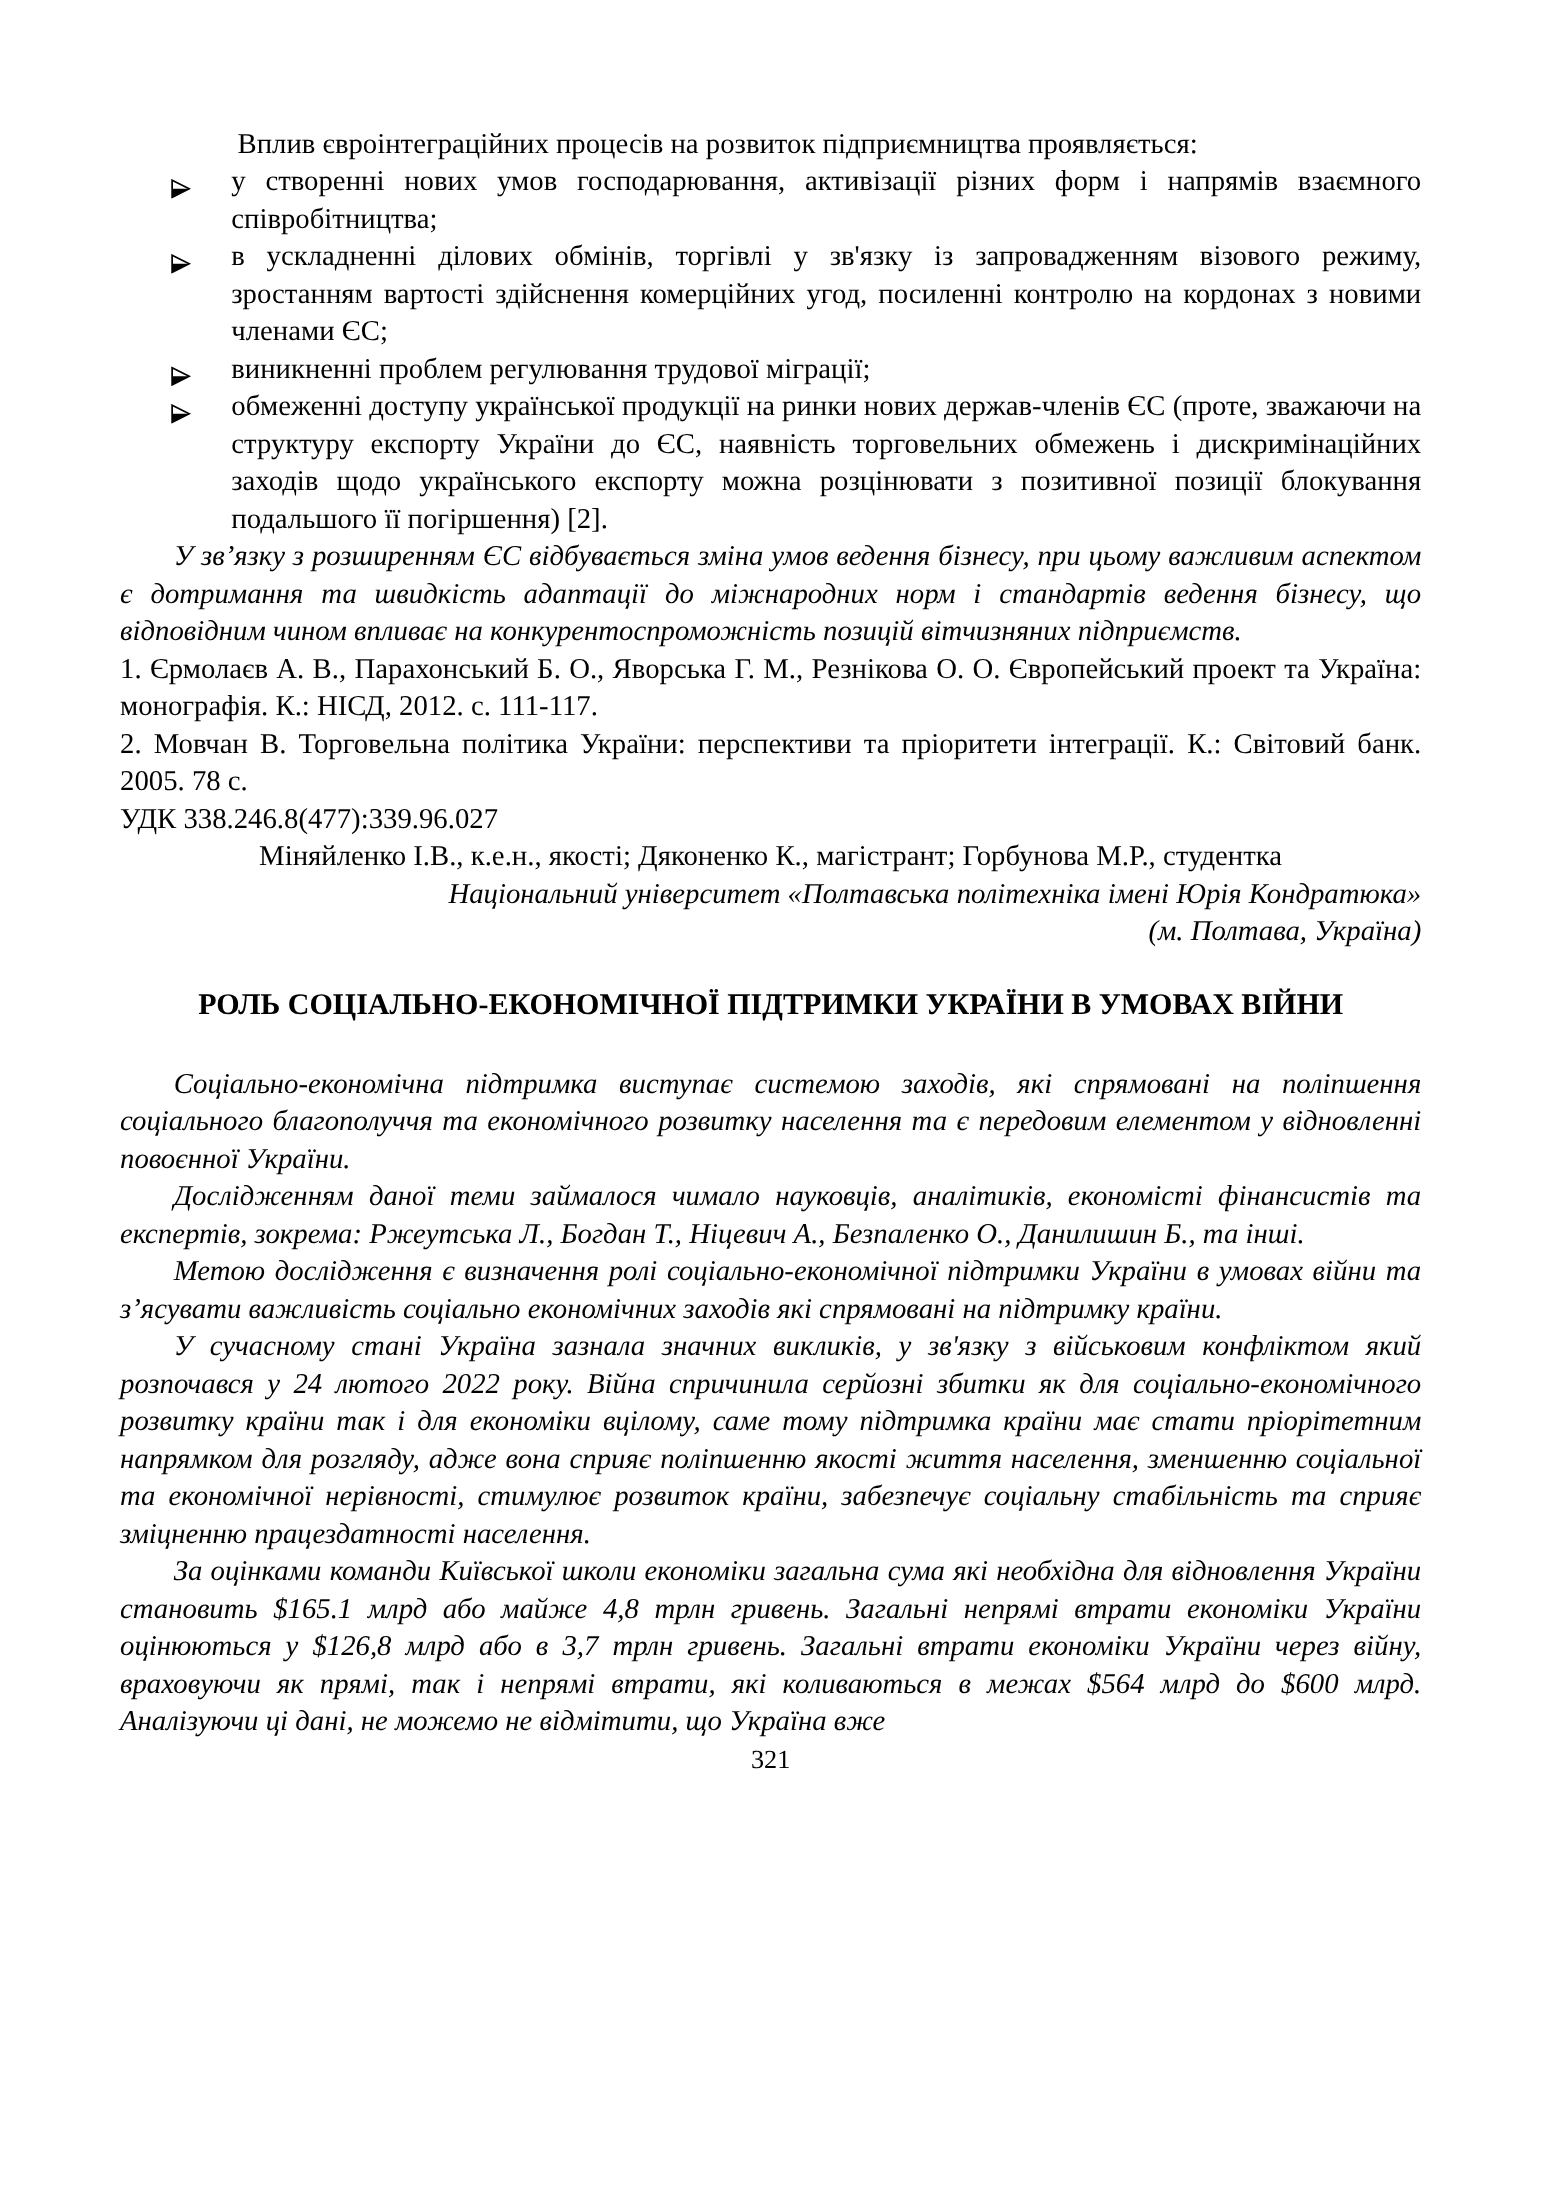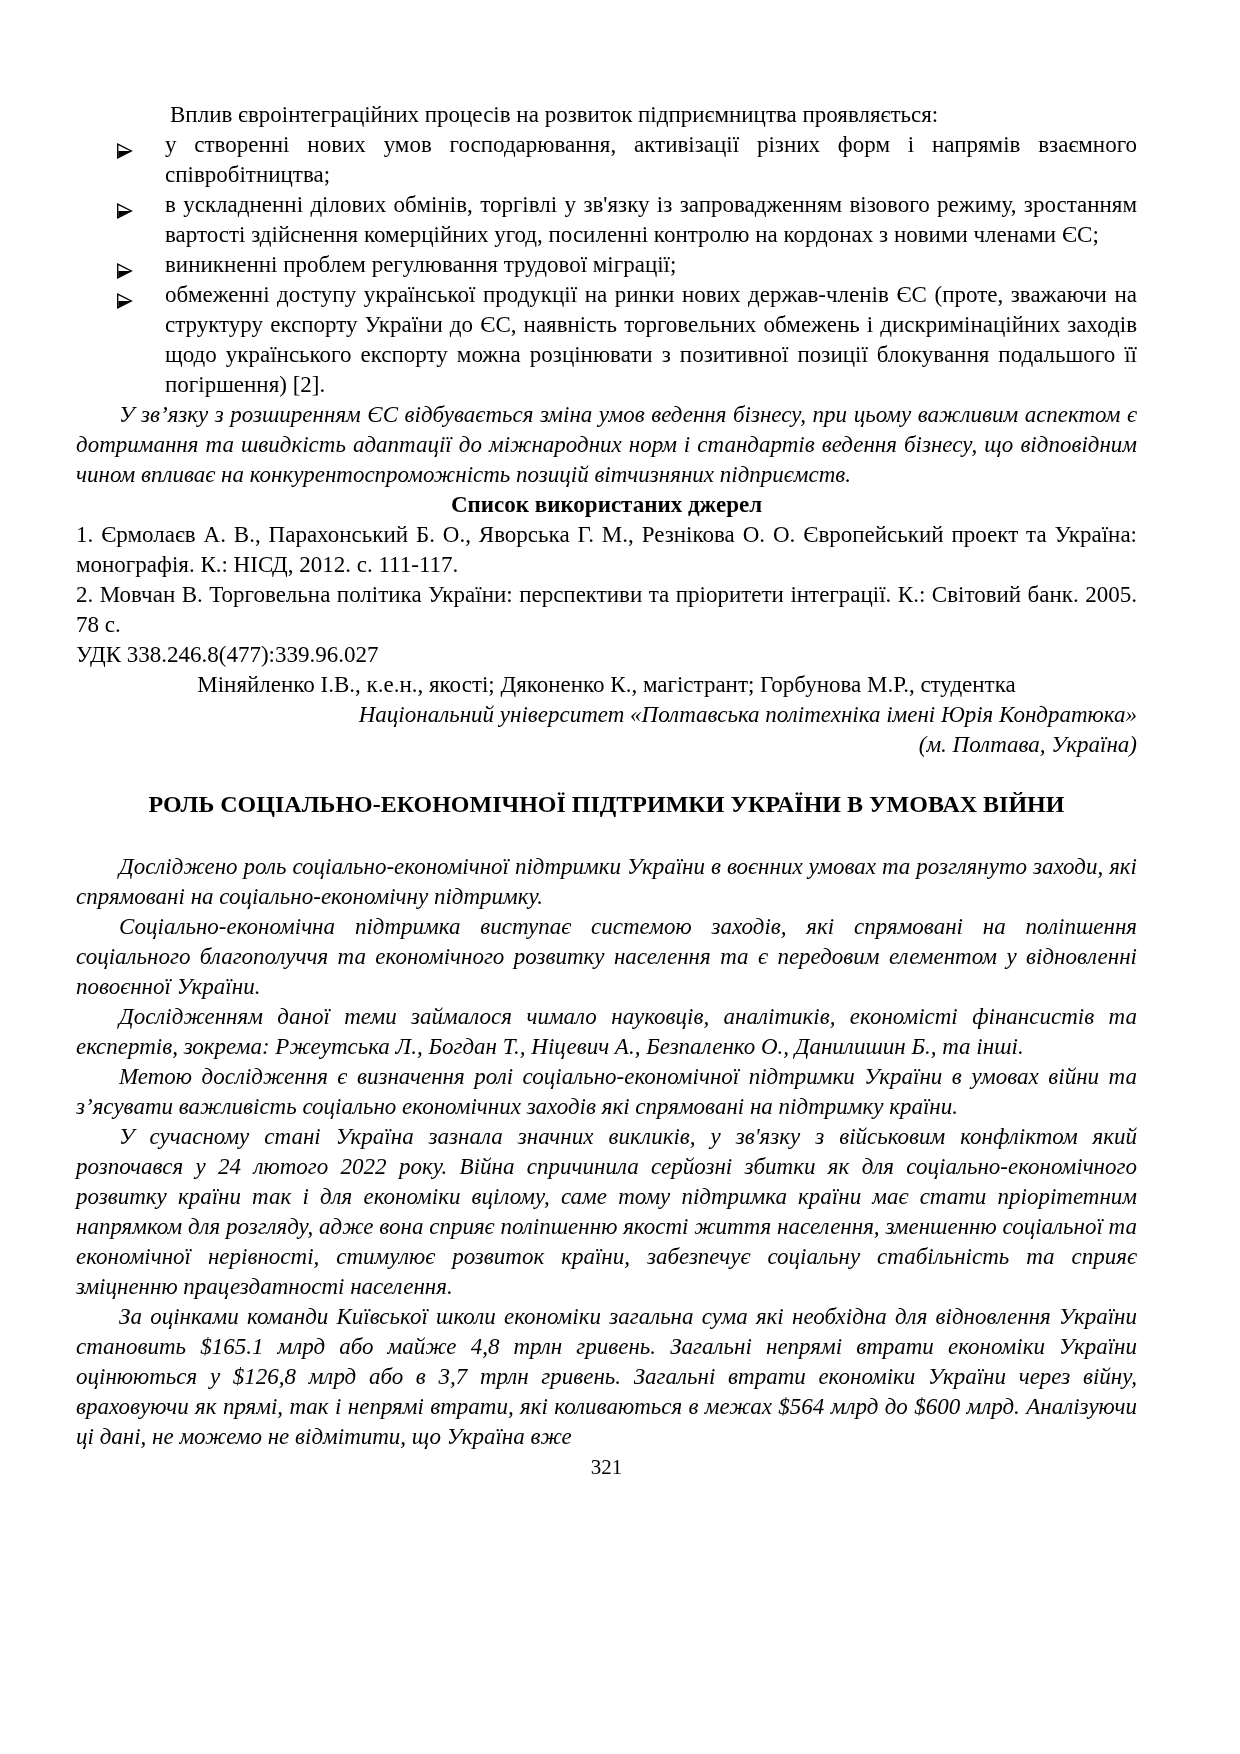--- a/index.html
+++ b/index.html
@@ -5,21 +5,21 @@
   html, body { margin: 0; padding: 0; background: #ffffff; }
   .page {
     width: 1240px;
     height: 1754px;
     box-sizing: border-box;
     background: #ffffff;
     color: #000000;
     font-family: "Liberation Serif", "DejaVu Serif", serif;
     font-size: 23px;
     line-height: 30px;
-    padding: 100px 103px 0 76px;
+    padding: 100px 103px 0 96px;
     overflow: hidden;
   }
   .page p { margin: 0; }
   .intro {
     text-indent: 94px;
   }
   .bullets { }
   .bullet-item {
     position: relative;
     padding-left: 89px;
@@ -100,33 +100,31 @@
       <span class="bullet-marker"><svg viewBox="0 0 20 18" width="17" height="16">
             <path d="M2 1 L18 9 L2 17 Z" fill="none" stroke="#000" stroke-width="1.6"></path>
             <path d="M2.8 9 L18 9 L2.8 16.2 Z" fill="#000"></path>
           </svg></span>
       <span>обмеженні доступу української продукції на ринки нових держав-членів ЄС (проте, зважаючи на структуру експорту України до ЄС, наявність торговельних обмежень і дискримінаційних заходів щодо українського експорту можна розцінювати з позитивної позиції блокування подальшого її погіршення) [2].</span>
     </div>
   </div>
 
   <p class="para">У зв’язку з розширенням ЄС відбувається зміна умов ведення бізнесу, при цьому важливим аспектом є дотримання та швидкість адаптації до міжнародних норм і стандартів ведення бізнесу, що відповідним чином впливає на конкурентоспроможність позицій вітчизняних підприємств.</p>
 
-  <p class="refs-heading">Список використаних джерел</p>
 
   <p class="ref">1. Єрмолаєв А. В., Парахонський Б. О., Яворська Г. М., Резнікова О. О. Європейський проект та Україна: монографія. К.: НІСД, 2012. с. 111-117.</p>
   <p class="ref">2. Мовчан В. Торговельна політика України: перспективи та пріоритети інтеграції. К.: Світовий банк. 2005. 78 с.</p>
 
   <p class="udc">УДК 338.246.8(477):339.96.027</p>
   <p class="authors">Міняйленко І.В., к.е.н., якості; Дяконенко К., магістрант; Горбунова М.Р., студентка</p>
   <p class="affiliation">Національний університет «Полтавська політехніка імені Юрія Кондратюка»</p>
   <p class="location">(м. Полтава, Україна)</p>
 
   <h1 class="title">РОЛЬ СОЦІАЛЬНО-ЕКОНОМІЧНОЇ ПІДТРИМКИ УКРАЇНИ В УМОВАХ ВІЙНИ</h1>
 
-  <p class="para">Досліджено роль соціально-економічної підтримки України в воєнних умовах та розглянуто заходи, які спрямовані на соціально-економічну підтримку.</p>
   <p class="para">Соціально-економічна підтримка виступає системою заходів, які спрямовані на поліпшення соціального благополуччя та економічного розвитку населення та є передовим елементом у відновленні повоєнної України.</p>
   <p class="para">Дослідженням даної теми займалося чимало науковців, аналітиків, економісті фінансистів та експертів, зокрема: Ржеутська Л., Богдан Т., Ніцевич А., Безпаленко О., Данилишин Б., та інші.</p>
   <p class="para">Метою дослідження є визначення ролі соціально-економічної підтримки України в умовах війни та з’ясувати важливість соціально економічних заходів які спрямовані на підтримку країни.</p>
   <p class="para">У сучасному стані Україна зазнала значних викликів, у зв'язку з військовим конфліктом який розпочався у 24 лютого 2022 року. Війна спричинила серйозні збитки як для соціально-економічного розвитку країни так і для економіки вцілому, саме тому підтримка країни має стати пріорітетним напрямком для розгляду, адже вона сприяє поліпшенню якості життя населення, зменшенню соціальної та економічної нерівності, стимулює розвиток країни, забезпечує соціальну стабільність та сприяє зміцненню працездатності населення.</p>
   <p class="para">За оцінками команди Київської школи економіки загальна сума які необхідна для відновлення України становить $165.1 млрд або майже 4,8 трлн гривень. Загальні непрямі втрати економіки України оцінюються у $126,8 млрд або в 3,7 трлн гривень. Загальні втрати економіки України через війну, враховуючи як прямі, так і непрямі втрати, які коливаються в межах $564 млрд до $600 млрд. Аналізуючи ці дані, не можемо не відмітити, що Україна вже</p>
 
   <p class="page-number">321</p>
 
 </div>
 

